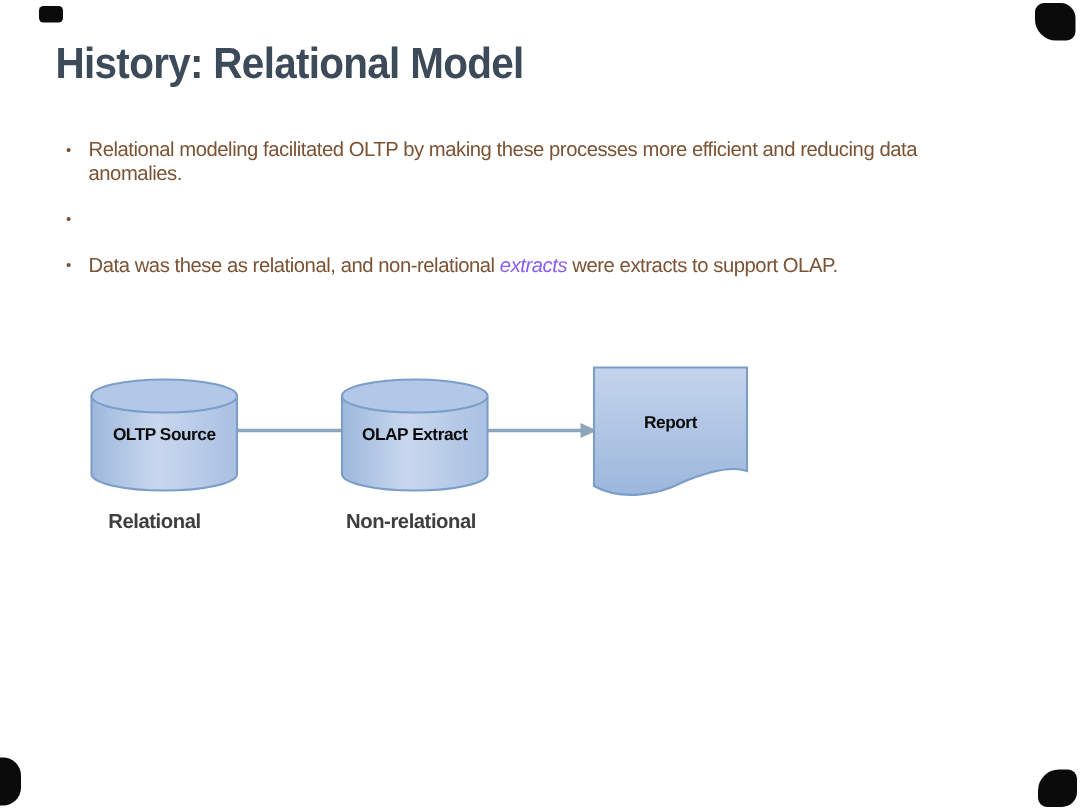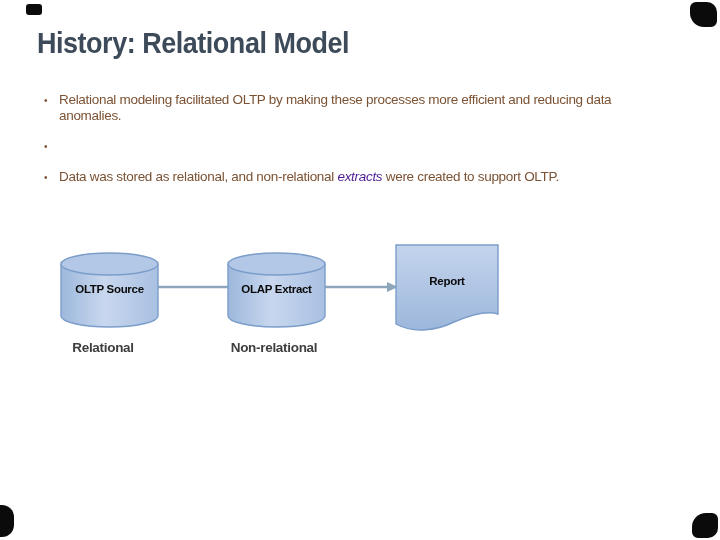--- a/index.html
+++ b/index.html
@@ -44,21 +44,21 @@
   }
   .bullets li { display: flex; align-items: flex-start; margin-bottom: 14px; }
   .bullets .dot {
     flex: 0 0 9px;
     margin-right: 6px;
     margin-top: 1px;
     font-size: 10px;
     line-height: 16px;
     color: #7b5233;
   }
-  .accent { color: #4c1d95; }
+  .accent { color: #8b5cf6; }
 
   .diagram { position: absolute; left: 50px; top: 240px; }
   .conn { stroke: #8ea6bb; stroke-width: 2.4; }
   .arrowhead { fill: #8ea6bb; }
   .shape { stroke: #7b9dc9; stroke-width: 1.4; }
   .nlabel {
     font-family: "Liberation Sans", sans-serif;
     font-size: 11.5px;
     font-weight: bold;
     letter-spacing: -0.3px;
@@ -89,21 +89,21 @@
   <ul class="bullets">
     <li>
       <span class="dot">•</span>
       <span class="btext">Relational modeling facilitated OLTP by making these processes more efficient and reducing data anomalies.</span>
     </li>
     <li>
       <span class="dot">•</span>
     </li>
     <li>
       <span class="dot">•</span>
-      <span class="btext"><span>Data was stored as relational, and non-relational </span><em class="accent">extracts</em><span> were created to support OLTP.</span></span>
+      <span class="btext"><span>Data was these as relational, and non-relational </span><em class="accent">extracts</em><span> were extracts to support OLAP.</span></span>
     </li>
   </ul>
 
   <svg class="diagram" width="460" height="125" viewBox="0 0 460 125">
     <defs>
       <linearGradient id="cylBody" x1="0" y1="0" x2="1" y2="0">
         <stop offset="0" stop-color="#9db8dc"></stop>
         <stop offset="0.45" stop-color="#c8d7ee"></stop>
         <stop offset="1" stop-color="#a9c0e2"></stop>
       </linearGradient>

